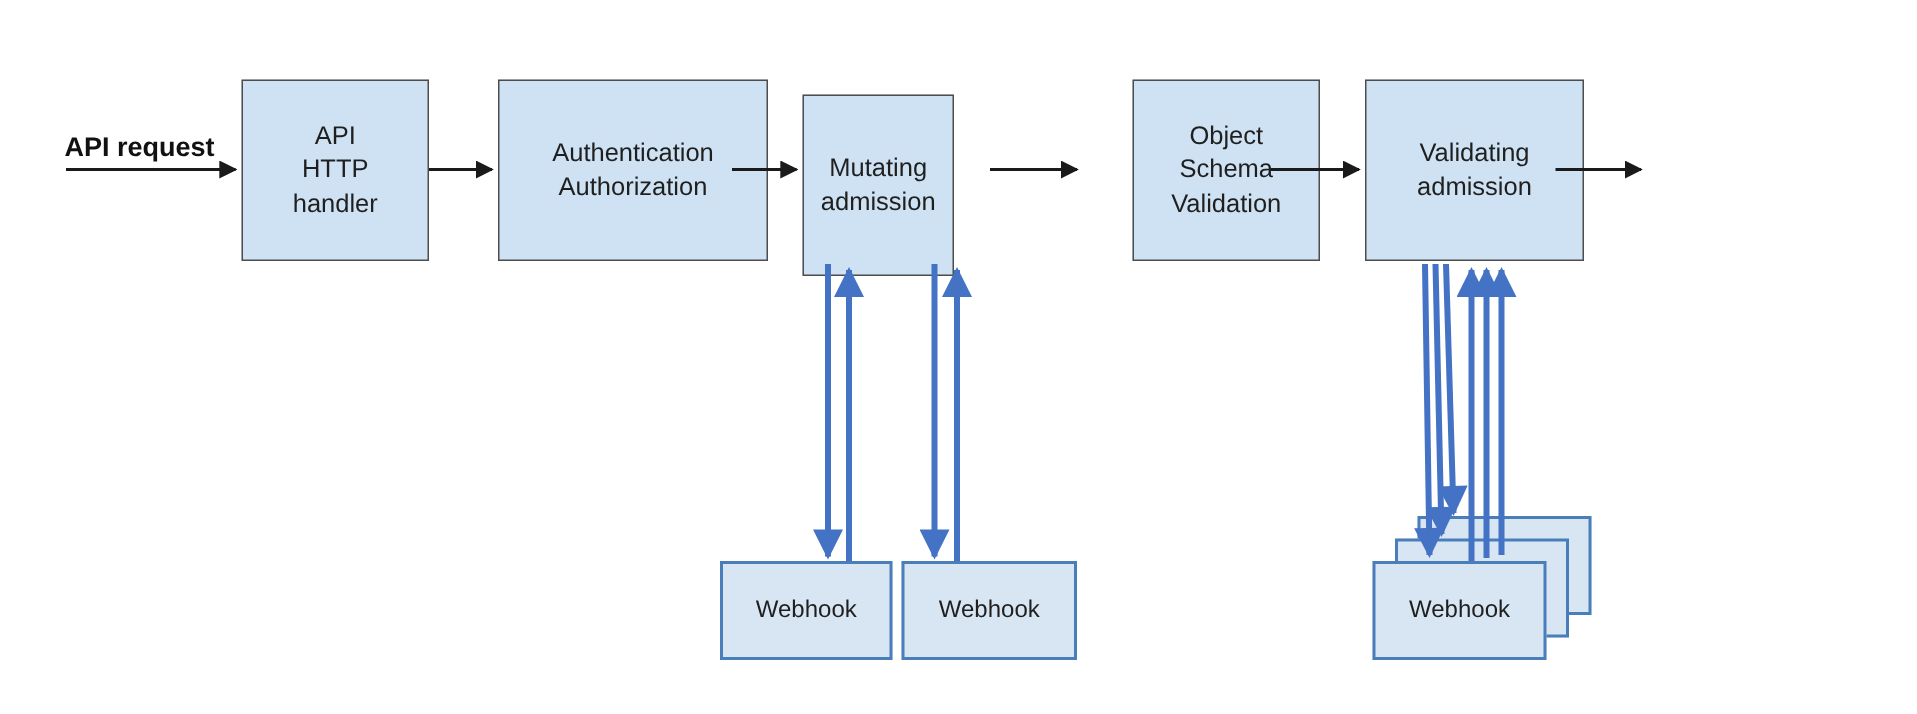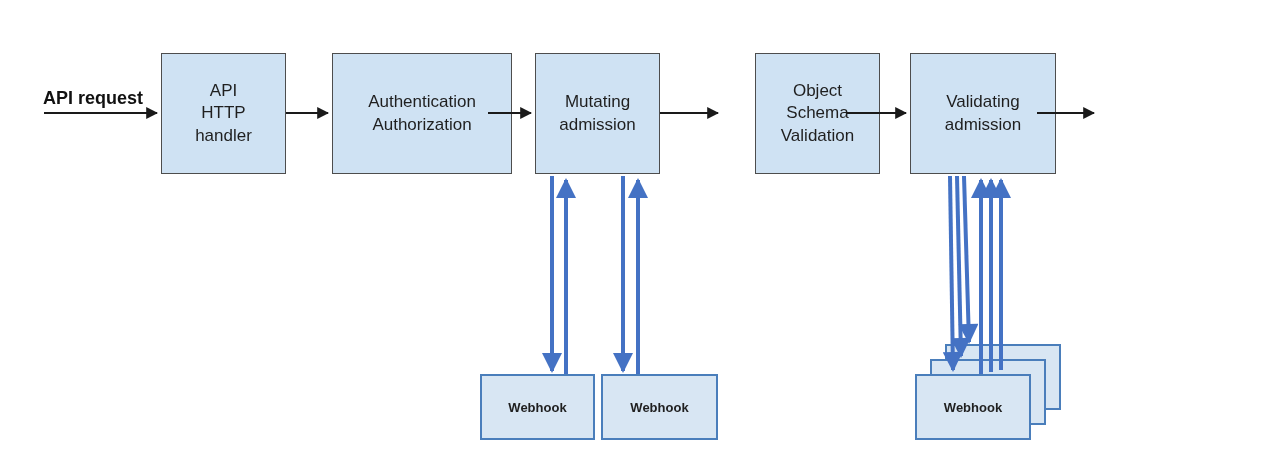--- a/index.html
+++ b/index.html
@@ -29,40 +29,40 @@
     text-align: center;
   }
   .stage-text {
     white-space: pre-line;
     font-size: 17px;
     line-height: 1.32;
     color: var(--text, #1f1f1f);
   }
   #stage-0 { left: 161px;  width: 125px; }
   #stage-1 { left: 332px;  width: 180px; }
-  #stage-2 { left: 535px;  width: 125px; }
+  #stage-2 { left: 535px;  width: 101px; margin-top: 10px; }
   #stage-3 { left: 722px;  width: 125px; margin-left: 33px; }
   #stage-4 { left: 910px;  width: 146px; }
   #stage-5 { left: 1098px; width: 124px; }
 
   
   .webhook {
     position: absolute;
     height: 66px;
     background: var(--webhook-fill, #d8e6f3);
     border: 2px solid var(--webhook-border, #4a7ebb);
     box-sizing: border-box;
     display: flex;
     align-items: center;
     justify-content: center;
     text-align: center;
   }
   .webhook-text {
-    font-size: 13px;
-    font-weight: 700;
+    font-size: 16px;
+    font-weight: 400;
     color: var(--text, #1f1f1f);
   }
   #webhook-mutating-1 { left: 480px; top: 374px; width: 115px; z-index: 2; }
   #webhook-mutating-2 { left: 601px; top: 374px; width: 117px; z-index: 2; }
   #webhook-validating-back  { left: 945px; top: 344px; width: 116px; z-index: 1; }
   #webhook-validating-mid   { left: 930px; top: 359px; width: 116px; z-index: 2; }
   #webhook-validating-front { left: 915px; top: 374px; width: 116px; z-index: 3; }
 
   
   .flow-label {

